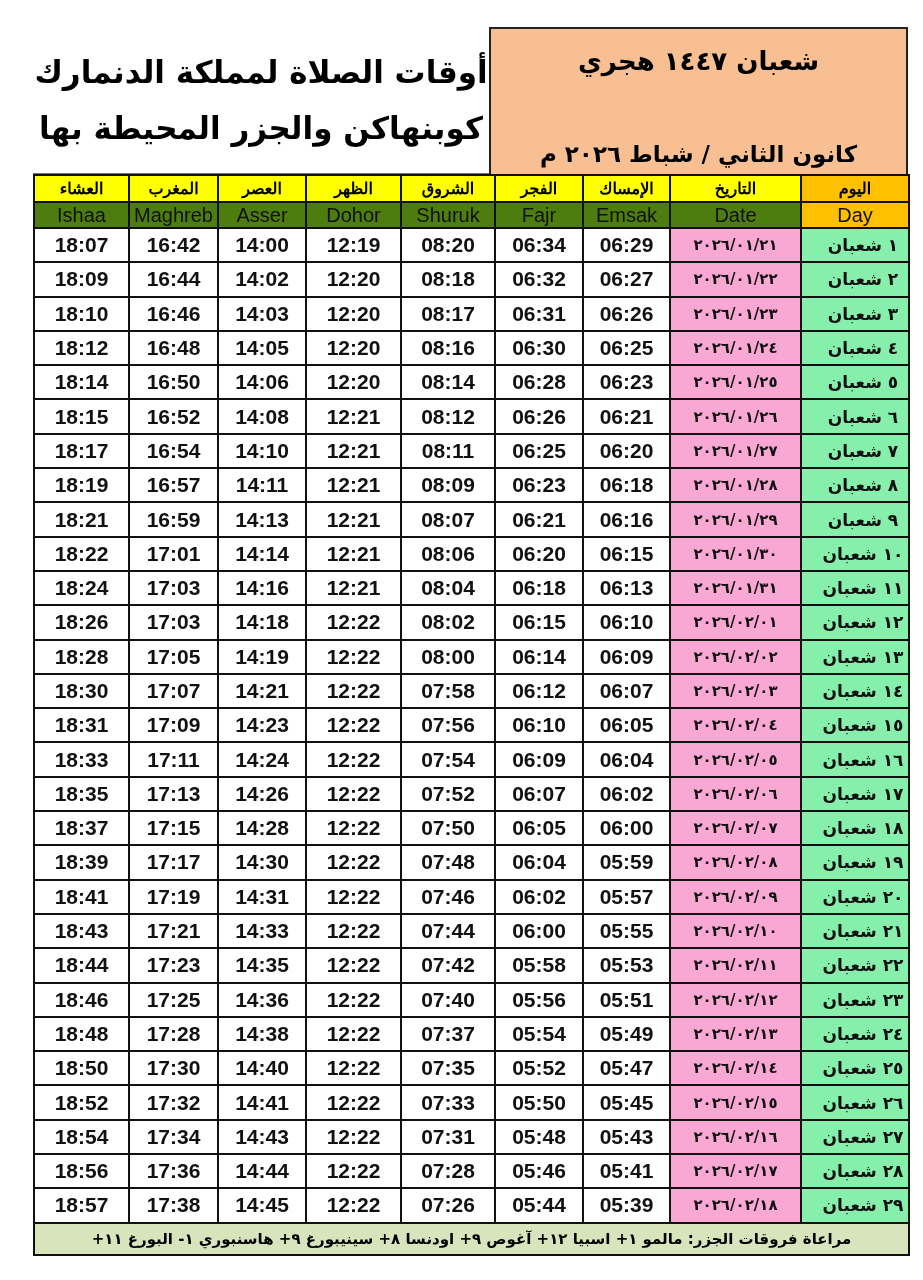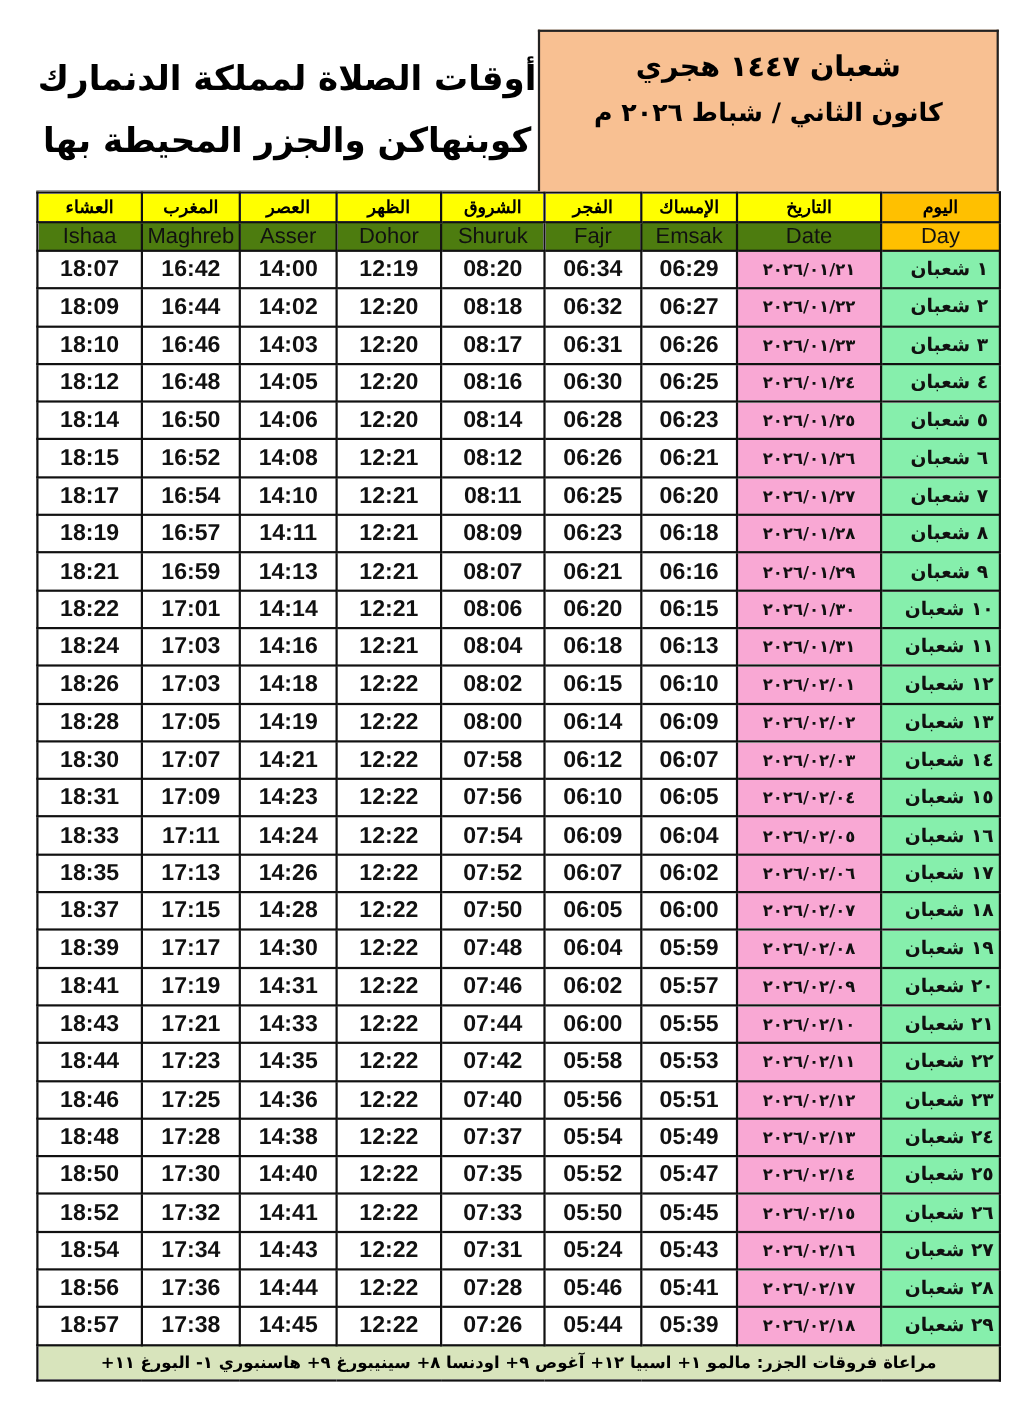--- a/index.html
+++ b/index.html
@@ -1,21 +1,21 @@
 <!DOCTYPE html>
 <html><head>
 <meta charset="utf-8">
 <style>
   html, body { margin: 0; padding: 0; background: #ffffff; }
   body { width: 923px; height: 1280px; position: relative; overflow: hidden; font-family: "DejaVu Sans", sans-serif; }
   .sheet { position: absolute; left: 33px; top: 27px; width: 875px; }
   .top { display: flex; height: 147px; }
   .title-left { width: 456px; display: flex; flex-direction: column; justify-content: center; align-items: center; direction: rtl; border-bottom: 1px solid #777; box-sizing: border-box; }
   .title-left div { font-weight: bold; font-size: 31px; color: #000; line-height: 56px; letter-spacing: 0.5px; }
-  .title-right { width: 419px; background: #f8c092; border-left: 2px solid #222; border-top: 2px solid #222; border-right: 2px solid #222; box-sizing: border-box; display: flex; flex-direction: column; justify-content: flex-start; align-items: center; direction: rtl; padding-top: 10px; }
+  .title-right { width: 419px; background: #f8c092; border-left: 2px solid #222; border-top: 2px solid #222; border-right: 2px solid #222; box-sizing: border-box; display: flex; flex-direction: column; justify-content: space-between; align-items: center; direction: rtl; padding-top: 10px; }
   .title-right .hijri { font-weight: bold; font-size: 26px; line-height: 44px; }
   .title-right .greg { font-weight: bold; font-size: 23px; line-height: 40px; }
   table { border-collapse: collapse; width: 875px; table-layout: fixed; border-radius: 22px; }
   td { border: 2px solid #111; text-align: center; padding: 0; overflow: hidden; white-space: nowrap; }
   tr.h-ar td { background: #ffff00; height: 25px; font-family: "DejaVu Serif", serif; font-size: 16px; font-weight: bold; color: #000; direction: rtl; }
   tr.h-en td { background: #4d7c0f; height: 24px; font-family: "Liberation Sans", sans-serif; font-size: 20px; color: #111; }
   tr.h-ar td.c-day, tr.h-en td.c-day { background: #ffc000; }
   tr.row td { height: 32.3px; font-family: "Liberation Sans", sans-serif; font-weight: bold; font-size: 21px; color: #111; background: #fff; }
   tr.row td.c-date { background: #f9a8d4; font-family: "DejaVu Sans", sans-serif; font-size: 15px; font-weight: bold; letter-spacing: 2px; direction: ltr; }
   tr.row td.c-day { background: #86efac; font-family: "DejaVu Sans", sans-serif; font-size: 17px; font-weight: bold; direction: rtl; padding-left: 16px; }
@@ -357,21 +357,21 @@
           <td class="c-time">05:45</td>
           <td class="c-date">٢٠٢٦/٠٢/١٥</td>
           <td class="c-day">٢٦ شعبان</td>
         </tr>
         <tr class="row">
           <td class="c-time">18:54</td>
           <td class="c-time">17:34</td>
           <td class="c-time">14:43</td>
           <td class="c-time">12:22</td>
           <td class="c-time">07:31</td>
-          <td class="c-time">05:24</td>
+          <td class="c-time">05:48</td>
           <td class="c-time">05:43</td>
           <td class="c-date">٢٠٢٦/٠٢/١٦</td>
           <td class="c-day">٢٧ شعبان</td>
         </tr>
         <tr class="row">
           <td class="c-time">18:56</td>
           <td class="c-time">17:36</td>
           <td class="c-time">14:44</td>
           <td class="c-time">12:22</td>
           <td class="c-time">07:28</td>

